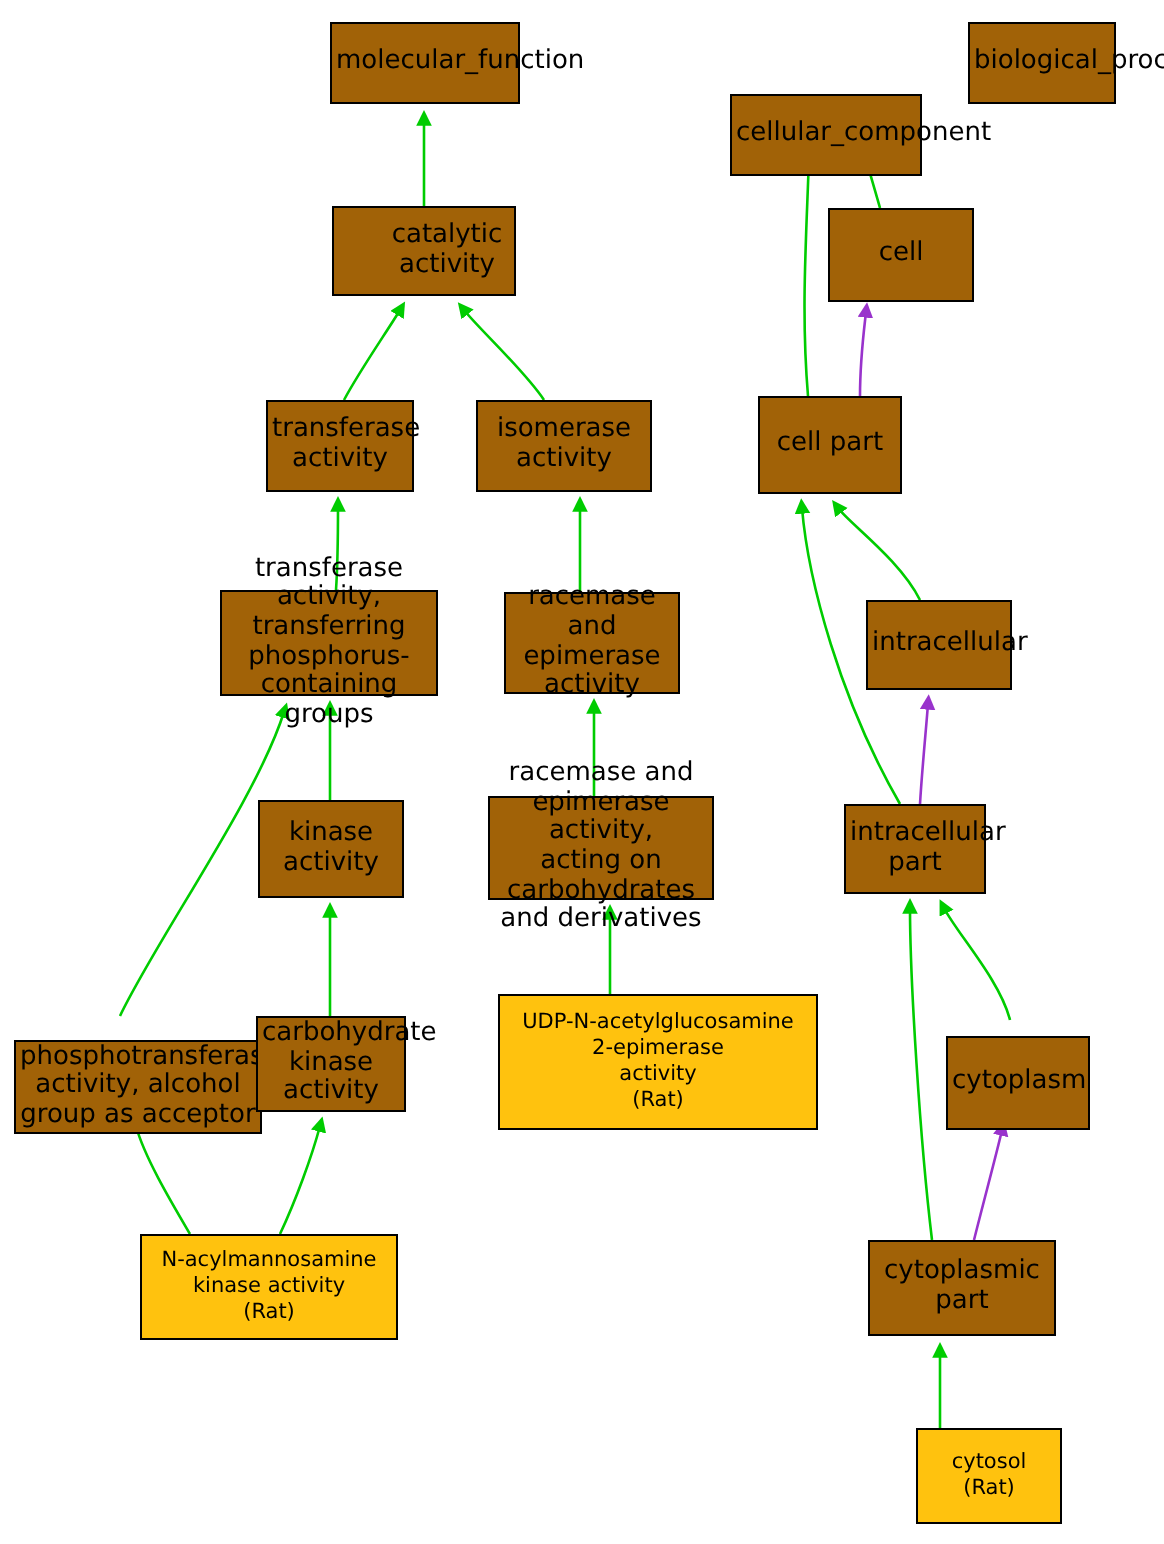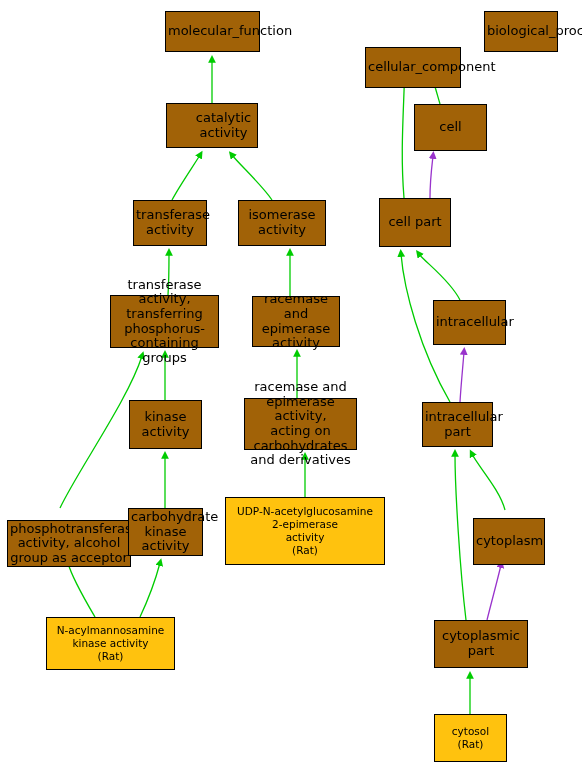--- a/index.html
+++ b/index.html
@@ -40,20 +40,21 @@
     font-size: 13px;
     letter-spacing: 0px;
     z-index: 2;
     padding: 0 2px;
   }
   .node.highlight {
     background: #ffc20e;
     border: 1px solid #000000;
     font-size: 10.5px;
     line-height: 1.22;
+    margin-left: 24px;
   }
   .node .label {
     display: block;
     width: 100%;
     white-space: pre-line;
   }
 </style>
 </head>
 <body>
 

